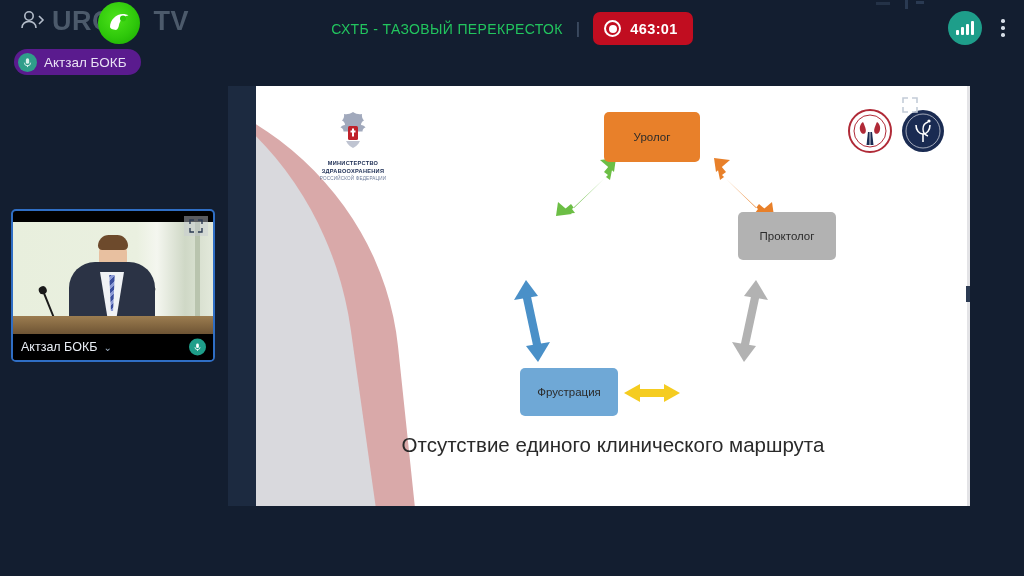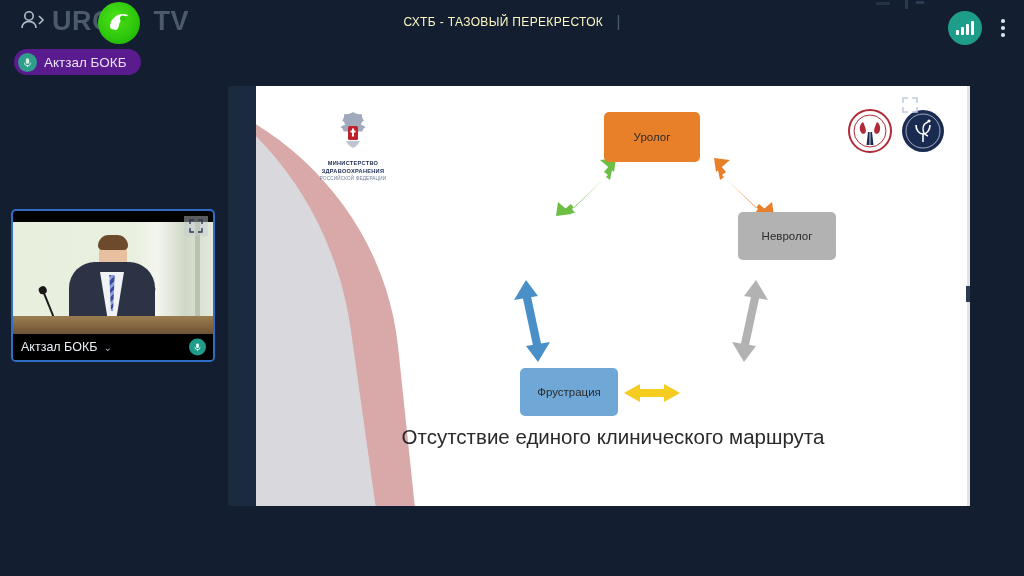--- a/index.html
+++ b/index.html
@@ -55,21 +55,21 @@
     display: flex; align-items: center; justify-content: center;
   }
   .chip-mic svg { width: 11px; height: 11px; }
   .chip-label { color: #e9e2f5; font-size: 13.5px; }
 
   .title-wrap {
     position: absolute; left: 0; top: 12px; width: 1024px;
     display: flex; align-items: center; justify-content: center; gap: 13px;
   }
   .meeting-title {
-    color: #fef9c3; font-size: 12px; letter-spacing: .35px;
+    color: #22c55e; font-size: 14px; letter-spacing: .35px;
   }
   .title-sep { color: #4a5a70; font-size: 17px; }
   .rec-pill {
     display: flex; align-items: center; gap: 9px;
     height: 33px; padding: 0 15px 0 11px;
     background: #c10d20; border-radius: 7px;
   }
   .rec-dot {
     width: 17px; height: 17px; border-radius: 50%;
     border: 2px solid #ffffff;
@@ -241,21 +241,21 @@
   .node-urolog   { left: 348px; top: 26px;  width: 96px; height: 50px; background: #e8802a; }
   .node-psycho   { left: 215px; top: 126px; width: 98px; height: 48px; background: #6cbe45; }
   .node-nevro    { left: 482px; top: 126px; width: 98px; height: 48px; background: #b2b2b2; }
   .node-prokto   { left: 264px; top: 282px; width: 98px; height: 48px; background: #6fa8d6; }
   .node-gastro   { left: 422px; top: 282px; width: 106px; height: 48px; background: #f5cc20; }
 
   .arrow { position: absolute; }
   .arrow svg { display: block; overflow: visible; }
 
   .slide-caption {
-    position: absolute; left: 0; top: 337px; width: 100%;
+    position: absolute; left: 0; top: 345px; width: 100%;
     text-align: center; color: #2a2a2a;
     font-size: 20.5px; line-height: 27px;
   }
 
   
   .bottombar {
     position: absolute; left: 0; bottom: 0; width: 1024px; height: 70px;
   }
 
   .noise-a { position: absolute; left: 876px; top: 2px; width: 14px; height: 3px; background: #243247; }
@@ -301,20 +301,26 @@
           <path d="M2.6 6.2a3.4 3.4 0 0 0 6.8 0" fill="none" stroke="#d9f2ec" stroke-width="1"></path>
           <rect x="5.4" y="9" width="1.2" height="2" fill="#d9f2ec"></rect>
         </svg>
       </span>
       <span class="chip-label">Актзал БОКБ</span>
     </div>
 
     <div class="title-wrap">
       <span class="meeting-title">СХТБ - ТАЗОВЫЙ ПЕРЕКРЕСТОК</span>
       <span class="title-sep">|</span>
+      <span class="rec-pill">
+        <span class="rec-dot">
+            <i></i>
+          </span>
+        <span class="rec-time">463:01</span>
+      </span>
     </div>
 
     <div class="top-right">
       <span class="signal-btn">
         <i></i>
           <i></i>
           <i></i>
           <i></i>
       </span>
       <span class="kebab">
@@ -448,21 +454,21 @@
             <path d="M2 11 L18 2 L18 20 Z"></path>
             <path d="M58 11 L42 2 L42 20 Z"></path>
           </g>
         </svg>
       </div>
 
       <div class="node node-urolog">
         <span>Уролог</span>
       </div>
       <div class="node node-nevro">
-        <span>Невролог</span>
+        <span>Проктолог</span>
       </div>
       <div class="node node-prokto">
         <span>Фрустрация</span>
       </div>
 
       <div class="slide-caption">
         <div>Отсутствие единого клинического маршрута</div>
       </div>
     </div>
 

